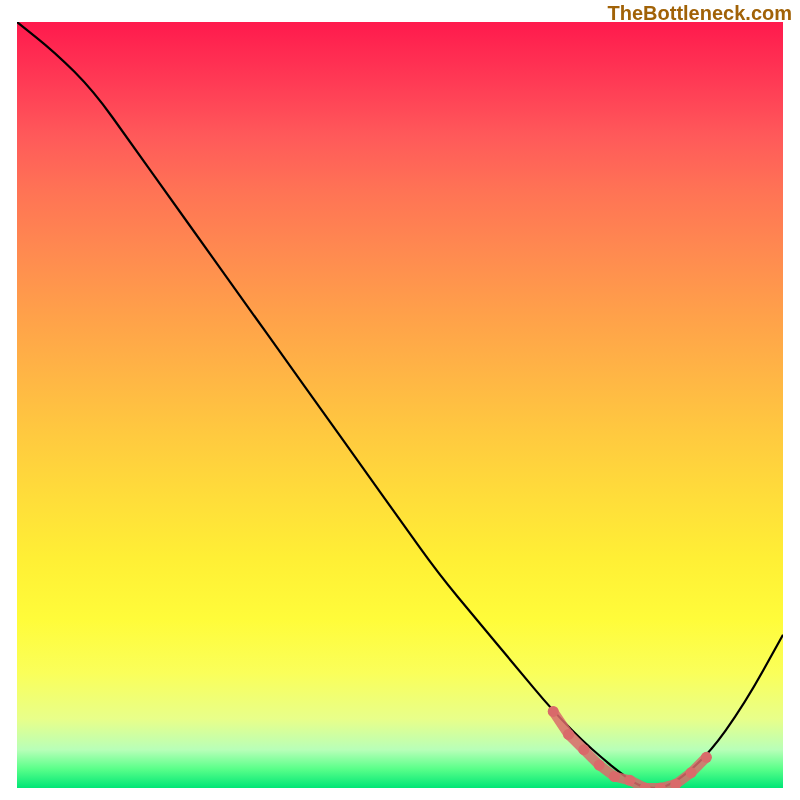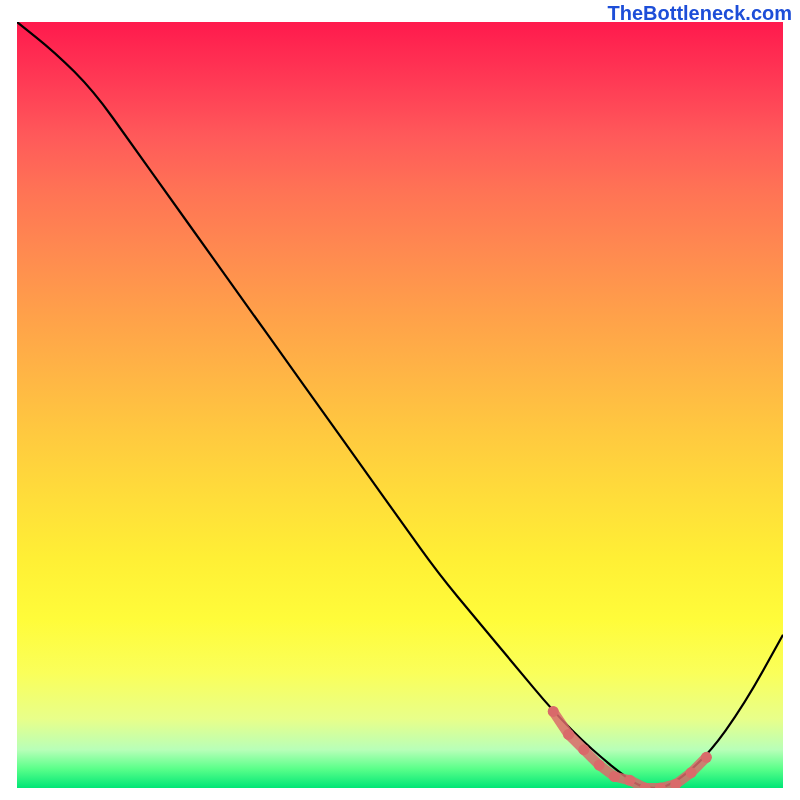--- a/index.html
+++ b/index.html
@@ -15,21 +15,21 @@
     position: relative;
     width: 800px;
     height: 800px;
   }
   .watermark {
     position: absolute;
     top: 2px;
     right: 8px;
     font-size: 20px;
     font-weight: bold;
-    color: #1d4ed8;
+    color: #a16207;
     z-index: 10;
   }
   .plot-area {
     position: absolute;
     left: 17px;
     top: 22px;
     width: 766px;
     height: 766px;
     background: linear-gradient(to bottom,
       #ff1a4d 0%,

